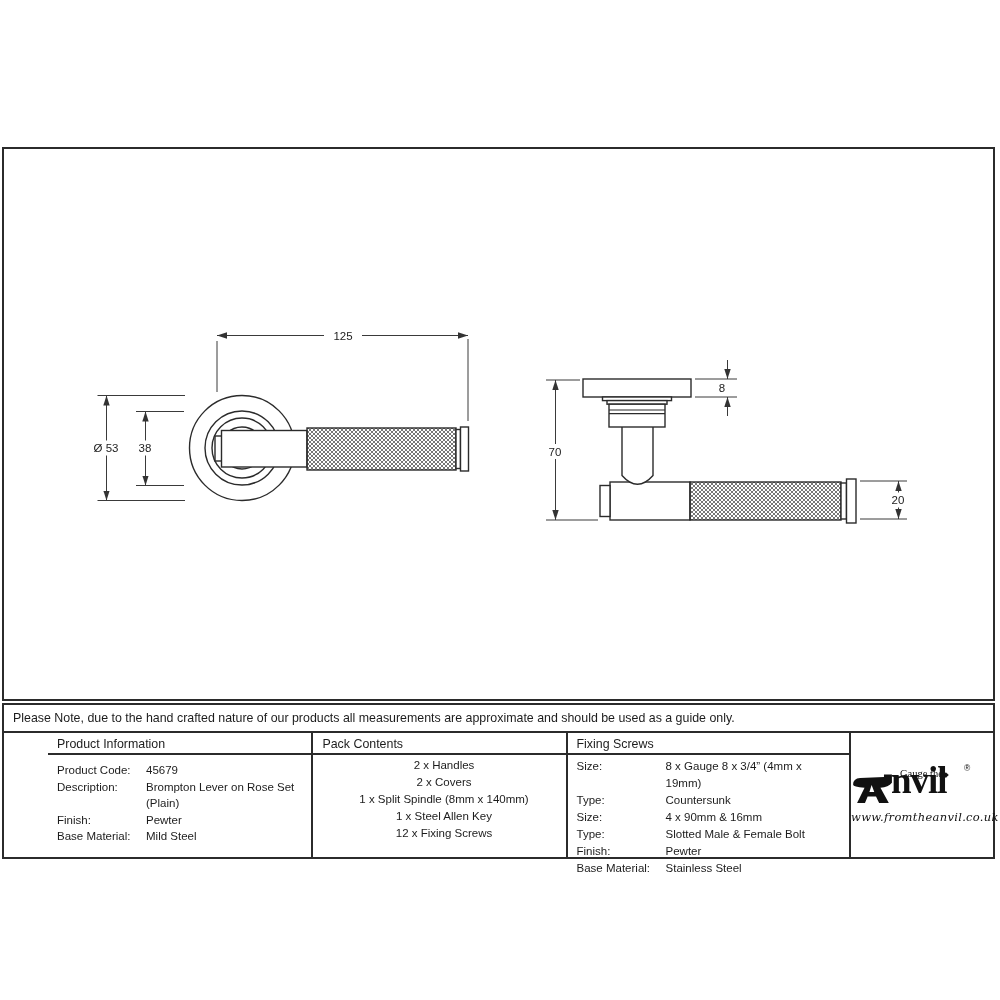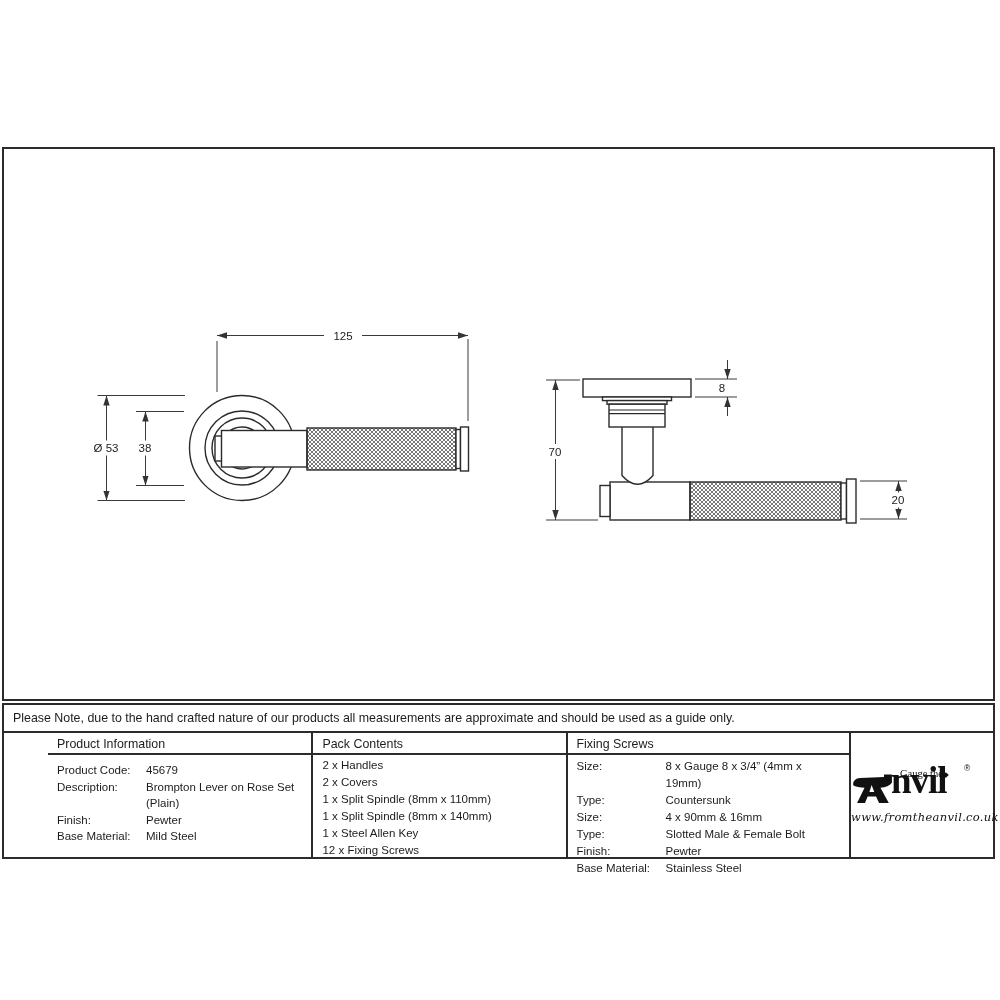--- a/index.html
+++ b/index.html
@@ -37,21 +37,21 @@
   .col-screws  { width:299px; }
   .col-logo    { width:142px; display:flex; align-items:center; justify-content:center; }
   .col-header {
     height:22px; border-bottom:2px solid #2b2b2b; font-size:12.4px;
     padding:4px 0 0 9px;
   }
   .kv-body { padding:7px 8px 0 9px; font-size:11.5px; }
   .kv-row { display:flex; line-height:16.5px; }
   .kv-label { width:89px; flex:0 0 89px; }
   .kv-value { flex:1; padding-right:4px; }
-  .col-pack .list-body { padding:2px 0 0 9px; font-size:11.5px; }
+  .col-pack .list-body { padding:2px 0 0 9px; font-size:11.5px;text-align:center; }
   .list-item { line-height:17px; }
   .col-screws .kv-body { padding-top:3px; }
   .col-screws .kv-row { line-height:17px; }
   
   .logo { position:relative; width:152px; height:60px; margin-top:2px; }
   .anvil-glyph { position:absolute; left:1px; top:8px; width:41px; height:30px; }
   .logo-brand {
     position:absolute; left:40px; top:-7px;
     font-family:"Liberation Serif", serif; font-size:37px; font-weight:600;
     letter-spacing:-1px; color:#111;
@@ -179,21 +179,20 @@
             <span class="kv-value">Mild Steel</span>
           </div>
         </div>
       </div>
 
       <div class="col col-pack col-sep">
         <div class="col-header">Pack Contents</div>
         <div class="list-body">
           <div class="list-item">2 x Handles</div>
           <div class="list-item">2 x Covers</div>
-          <div class="list-item">1 x Split Spindle (8mm x 110mm)</div>
           <div class="list-item">1 x Split Spindle (8mm x 140mm)</div>
           <div class="list-item">1 x Steel Allen Key</div>
           <div class="list-item">12 x Fixing Screws</div>
         </div>
       </div>
 
       <div class="col col-screws col-sep">
         <div class="col-header">Fixing Screws</div>
         <div class="kv-body">
           <div class="kv-row">

